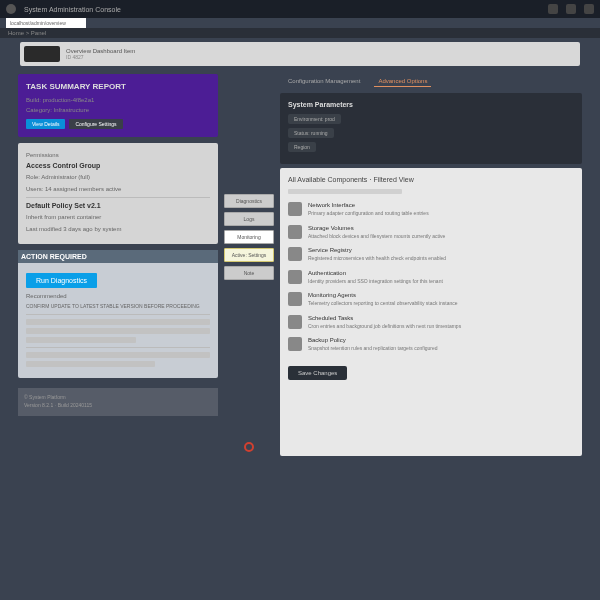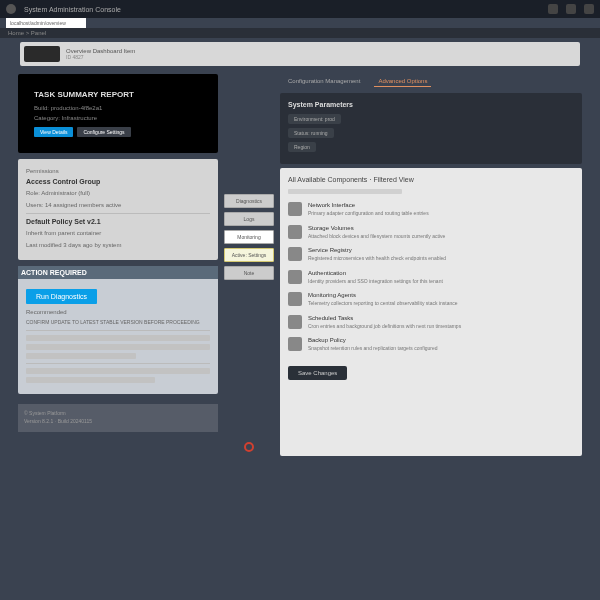--- a/index.html
+++ b/index.html
@@ -11,21 +11,21 @@
 .topbar .ico{width:10px;height:10px;background:#444;border-radius:2px}
 .subbar{background:#fff;height:10px;width:80px;margin-left:6px;font-size:5px;color:#666;padding:2px 4px}
 .crumb{background:#2a2f38;height:10px;padding:2px 8px;color:#888;font-size:6px}
 .header-card{background:#d8d8d8;margin:4px 20px 8px 20px;height:24px;border-radius:2px;display:flex;align-items:center;padding:4px;gap:6px}
 .header-card .thumb{width:36px;height:16px;background:#2a2a2a;border-radius:2px}
 .header-card .htext{font-size:6px;color:#555}
 .cols{display:flex;gap:6px;padding:0 18px}
 .left{width:200px;display:flex;flex-direction:column;gap:6px}
 .mid{width:50px;display:flex;flex-direction:column;gap:4px;padding-top:120px}
 .right{flex:1;display:flex;flex-direction:column;gap:4px}
-.dark-panel{background:#000000;border-radius:2px;padding:16px;color:#ccc}
+.dark-panel{background:#4c1d95;border-radius:2px;padding:8px;color:#ccc}
 .dark-panel h3{font-size:8px;color:#ddd;margin-bottom:6px}
 .dark-panel .line{font-size:6px;color:#888;margin-bottom:4px}
 .dark-panel .btn-row{display:flex;gap:4px;margin-top:6px}
 .dark-panel .btn{background:#0a8fd8;color:#fff;font-size:5px;padding:2px 6px;border-radius:1px}
 .dark-panel .btn.gray{background:#3a3f48}
 .light-panel{background:#d5d5d5;border-radius:2px;padding:8px}
 .light-panel .sec-title{font-size:7px;color:#333;margin-bottom:4px;font-weight:bold}
 .light-panel .row{font-size:6px;color:#666;margin-bottom:3px;line-height:1.4}
 .light-panel .divider{height:1px;background:#bbb;margin:4px 0}
 .light-panel .bigbtn{background:#0a9fe8;color:#fff;font-size:7px;padding:4px 10px;display:inline-block;border-radius:1px;margin-top:4px}

